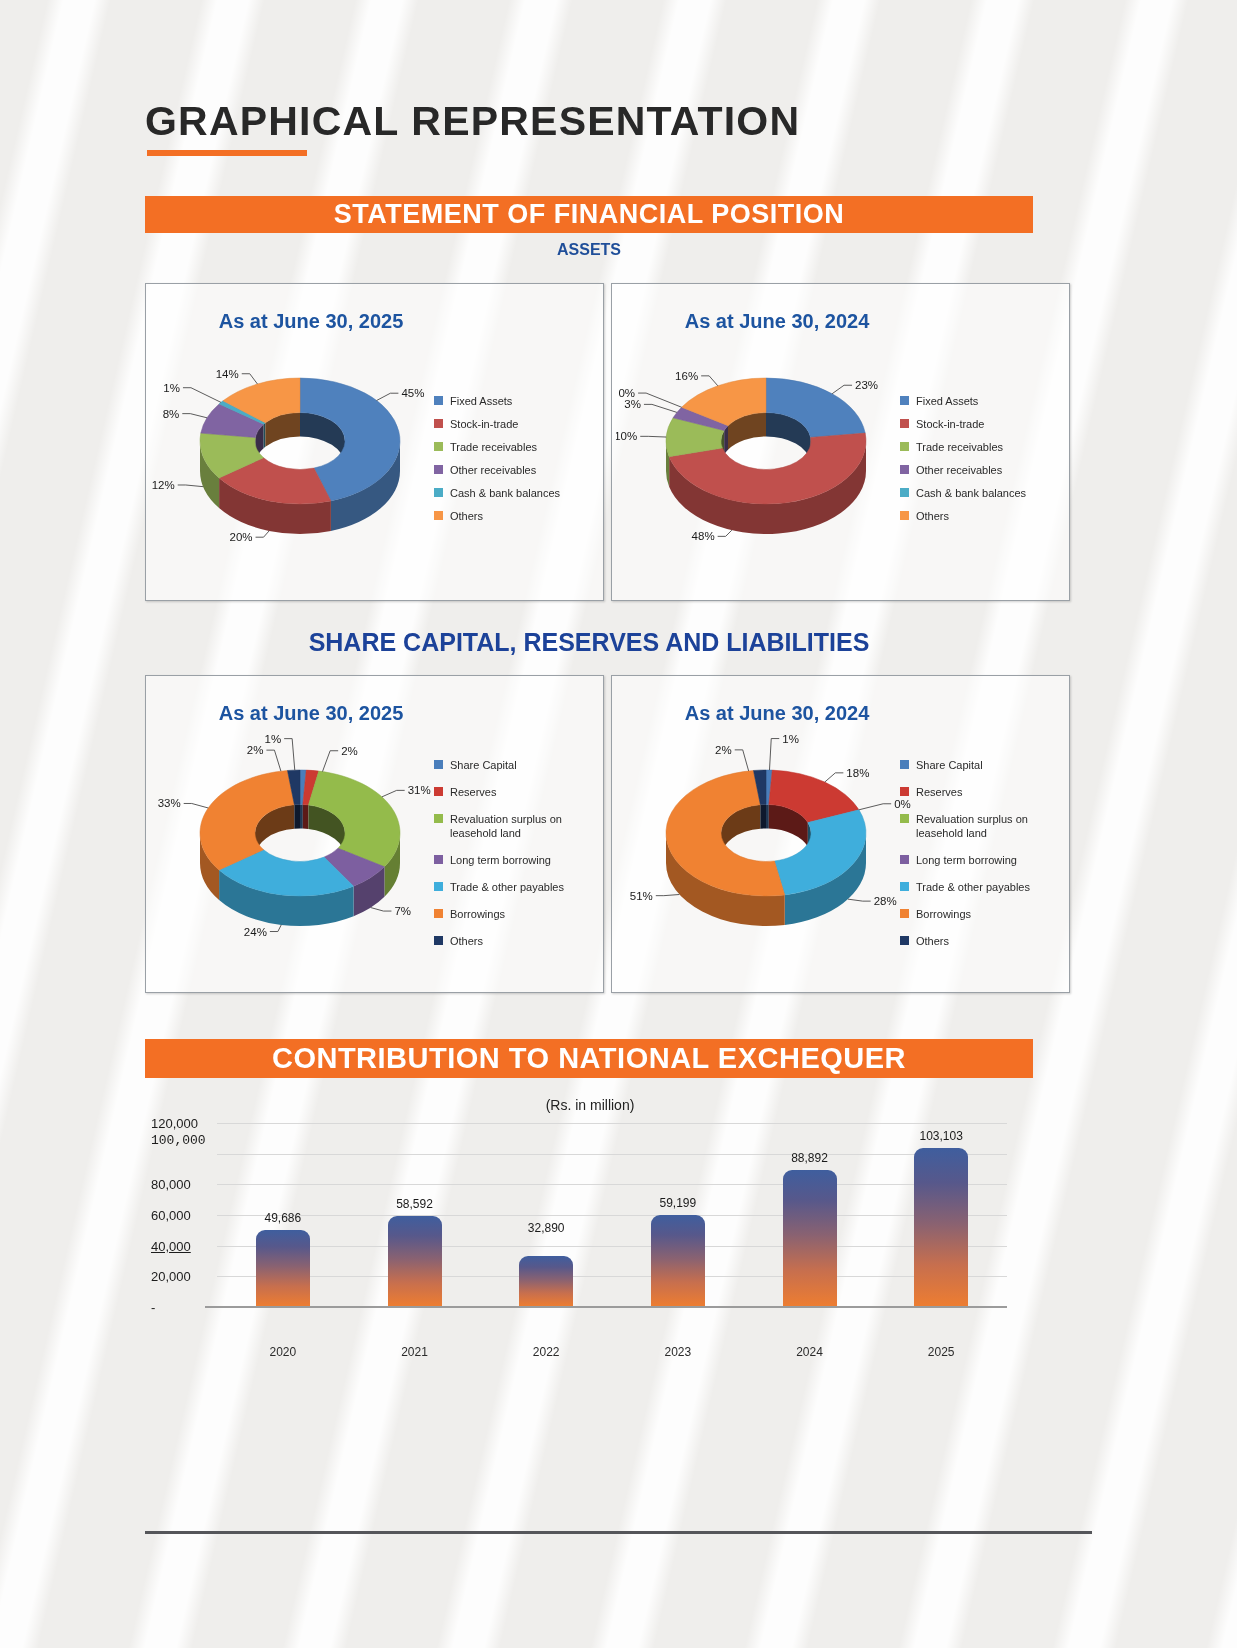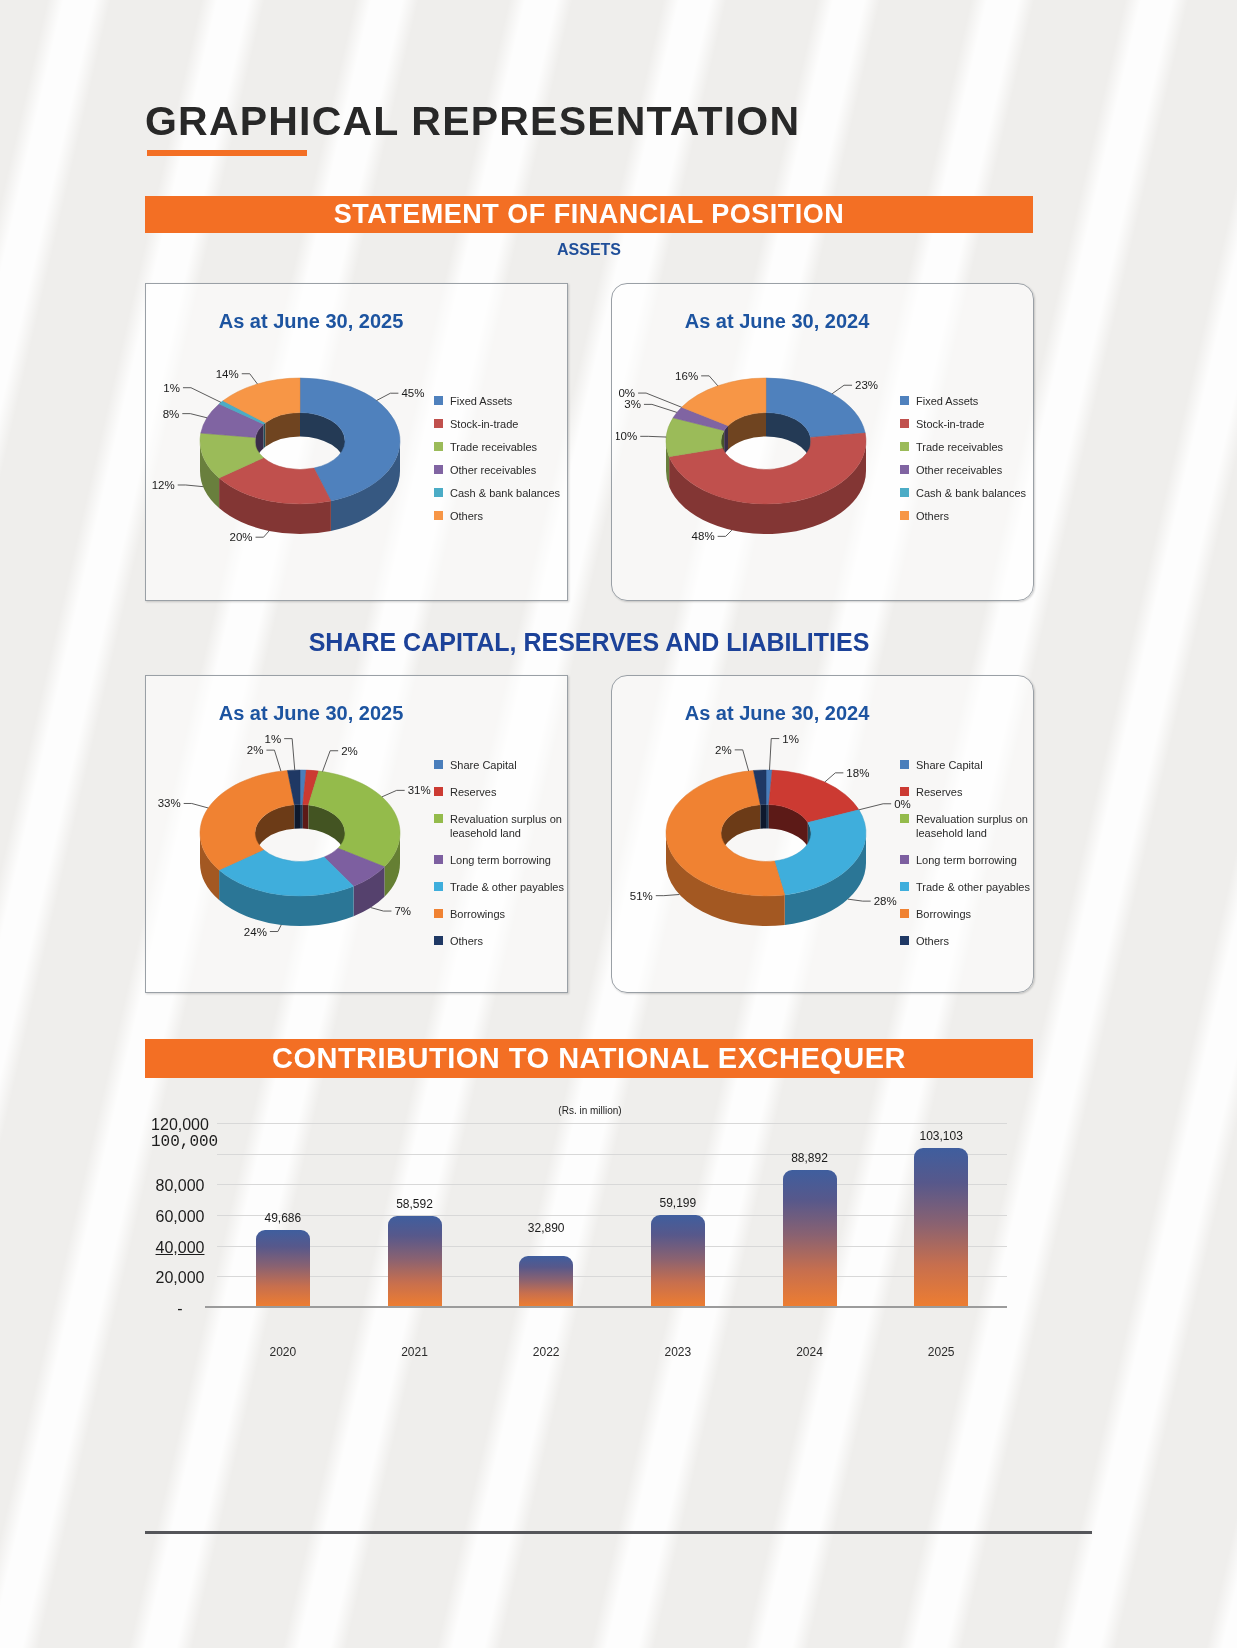--- a/index.html
+++ b/index.html
@@ -29,49 +29,49 @@
     text-align:center; font-weight:bold;
   }
   .banner-1{ top:196px; height:37px; font-size:27px; line-height:37px; letter-spacing:.5px;}
   .banner-2{ top:1039px; height:39px; font-size:29px; line-height:39px; letter-spacing:.5px;}
   .section-sub{
     position:absolute; left:145px; width:888px; text-align:center; font-weight:bold; color:#1F4E99;
   }
   .assets-heading{ top:241px; font-size:16px; }
   .liab-heading{ top:628px; font-size:25px; color:#1C4299; }
   .chart-box{
-    position:absolute; width:423px; height:318px;
+    position:absolute; width:459px; height:318px;
     background:rgba(255,255,255,.55);
     border:1.5px solid #9aa0a6;
     box-shadow:1px 1px 2px rgba(0,0,0,.18);
   }
   .row1{ top:283px; } .row2{ top:675px; }
-  .col1{ left:145px; } .col2{ left:611px;border-radius:16px; }
+  .col1{ left:145px; } .col2{ left:611px; }
   .chart-title{
     position:absolute; top:26px; left:0; width:330px; text-align:center;
     font-size:20px; font-weight:bold; color:#1D54A0;
   }
   .donut-svg{ position:absolute; left:4px; top:50px; }
   .legend{
     position:absolute; left:288px; width:132px;
     display:flex; flex-direction:column;
     font-size:11px; line-height:14px; color:#2a2a2a;
   }
   .legend-assets{ top:110px; gap:9px; }
   .legend-liab{ top:82px; gap:13px; }
   .legend-item{ display:flex; gap:7px; }
   .legend-swatch{ width:9px; height:9px; margin-top:2px; flex:0 0 9px; }
   
   .bar-chart{ position:absolute; left:145px; top:1093px; width:890px; height:250px; }
-  .bc-title{ position:absolute; top:12px; left:0; width:100%; text-align:center;
-    font-size:10px; color:#222; }
+  .bc-title{ position:absolute; top:4px; left:0; width:100%; text-align:center;
+    font-size:14px; color:#222; }
   .bc-plot{ position:absolute; left:72px; right:28px; top:30px; height:184px; }
   .bc-grid{ position:absolute; left:0; right:0; height:1px; background:#d8d8d8; }
   .bc-base{ position:absolute; left:-12px; right:0; bottom:-1px; height:2px; background:#9b9b9b; }
-  .bc-ylabel{ position:absolute; width:58px; text-align:center; font-size:16px; color:#1c1c1c; }
+  .bc-ylabel{ position:absolute; width:58px; text-align:left; font-size:13px; color:#1c1c1c; }
   .bc-bar{ position:absolute; bottom:1px; width:54px; border-radius:9px 9px 0 0;
     background:linear-gradient(#3F5E9E 0%, #57588b 22%, #8a6271 48%, #c76f4e 74%, #ED7D31 100%);
   }
   .bc-value{ position:absolute; width:80px; text-align:center; font-size:12px; color:#1a1a1a; }
   .bc-xlabel{ position:absolute; top:222px; width:80px; text-align:center; font-size:12px; color:#2b2b2b; }
   
   .footer-line{ position:absolute; left:145px; top:1531px; width:947px; height:3px; background:#55565a; }
   .footer-row{ position:absolute; left:145px; top:1542px; width:890px;
     display:flex; justify-content:space-between; align-items:baseline; }
   .footer-left{ font-size:20px; font-weight:bold; color:#17365D; }

